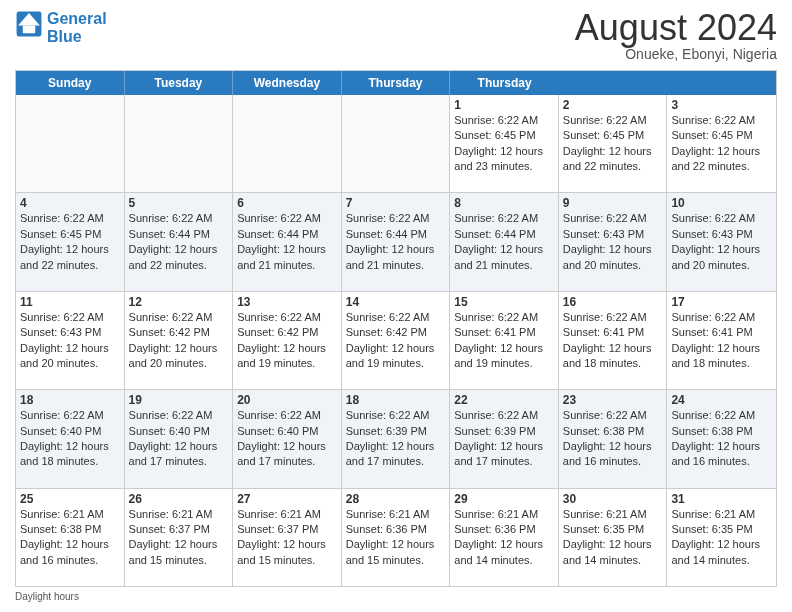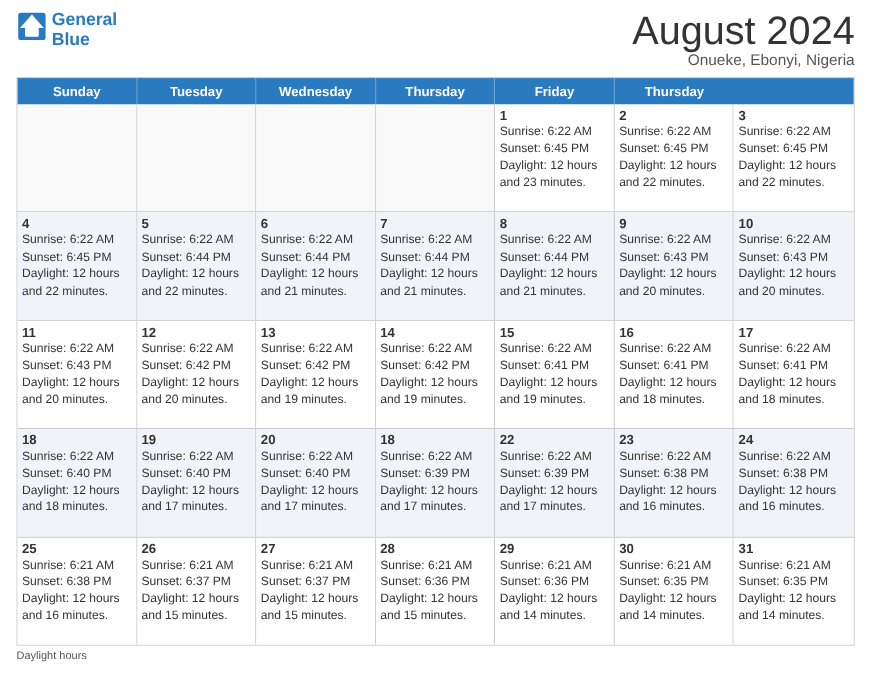--- a/index.html
+++ b/index.html
@@ -130,21 +130,20 @@
       <div class="location">Onueke, Ebonyi, Nigeria</div>
     </div>
   </div>
 
   <div class="calendar">
     <div class="cal-header">
     <div class="cal-header-cell">Sunday</div>
         <div class="cal-header-cell">Tuesday</div>
         <div class="cal-header-cell">Wednesday</div>
         <div class="cal-header-cell">Thursday</div>
-        <div class="cal-header-cell">Friday</div>
         <div class="cal-header-cell">Thursday</div>
       </div>
     <div class="cal-body">
     <div class="cal-row">
           <div class="cal-cell empty"></div>
           <div class="cal-cell empty"></div>
           <div class="cal-cell empty"></div>
           <div class="cal-cell empty"></div>
           <div class="cal-cell">
             <div class="day-num">1</div>

